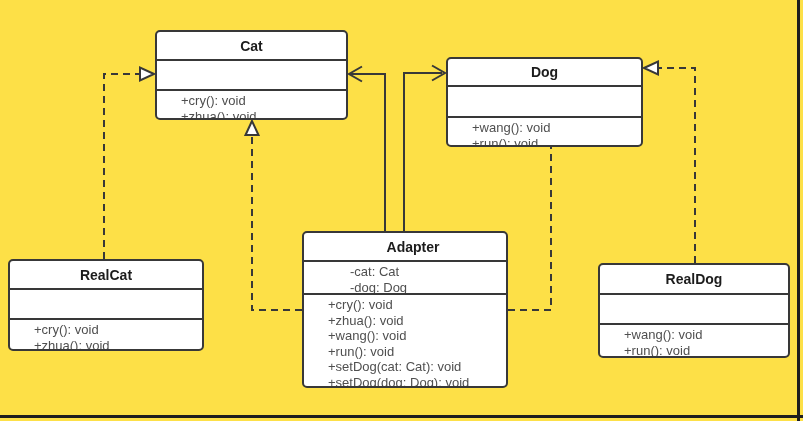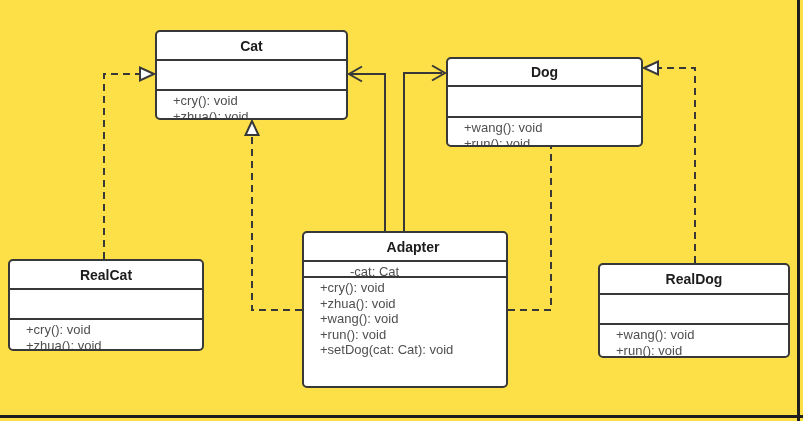--- a/index.html
+++ b/index.html
@@ -40,39 +40,39 @@
   }
   .uml-attrs {
     border-top: 2px solid #383838;
     flex: 0 0 auto;
     padding: 2px 0 0 8px;
     overflow: hidden;
   }
   .uml-methods {
     border-top: 2px solid #383838;
     flex: 1 1 auto;
-    padding: 2px 0 0 16px;
+    padding: 2px 0 0 24px;
     overflow: hidden;
   }
   .member-line {
     font-size: 13px;
     line-height: 15.5px;
     color: #4f4f4f;
     white-space: nowrap;
   }
   
   .box-cat     { left: 155px; top: 30px;  width: 193px; height: 90px; }
   .box-cat     .uml-title { height: 27px; }
   .box-cat     .uml-attrs { height: 30px; }
   .box-dog     { left: 446px; top: 29px;  width: 197px; height: 90px; margin-top: 28px; }
   .box-dog     .uml-title { height: 26px; }
   .box-dog     .uml-attrs { height: 31px; }
   .box-adapter { left: 302px; top: 231px; width: 206px; height: 157px; }
   .box-adapter .uml-title { height: 27px; padding-left: 16px; }
-  .box-adapter .uml-attrs { height: 16px; padding-left: 46px; }
+  .box-adapter .uml-attrs { height: 33px; padding-left: 46px; }
   .box-realcat { left: 8px;   top: 259px; width: 196px; height: 92px; }
   .box-realcat .uml-title { height: 27px; }
   .box-realcat .uml-attrs { height: 30px; }
   .box-realdog { left: 598px; top: 263px; width: 192px; height: 95px; }
   .box-realdog .uml-title { height: 28px; }
   .box-realdog .uml-attrs { height: 30px; }
   
   .frame-right {
     position: absolute;
     left: 797px; top: 0;
@@ -149,20 +149,21 @@
     <div class="uml-attrs">
       <div class="member-line">-cat: Cat</div>
       <div class="member-line">-dog: Dog</div>
     </div>
     <div class="uml-methods">
       <div class="member-line">+cry(): void</div>
       <div class="member-line">+zhua(): void</div>
       <div class="member-line">+wang(): void</div>
       <div class="member-line">+run(): void</div>
       <div class="member-line">+setDog(cat: Cat): void</div>
+      <div class="member-line">+setDog(dog: Dog): void</div>
     </div>
   </div>
 
   <div class="uml-class box-realcat">
     <div class="uml-title">RealCat</div>
     <div class="uml-attrs"></div>
     <div class="uml-methods">
       <div class="member-line">+cry(): void</div>
       <div class="member-line">+zhua(): void</div>
     </div>

